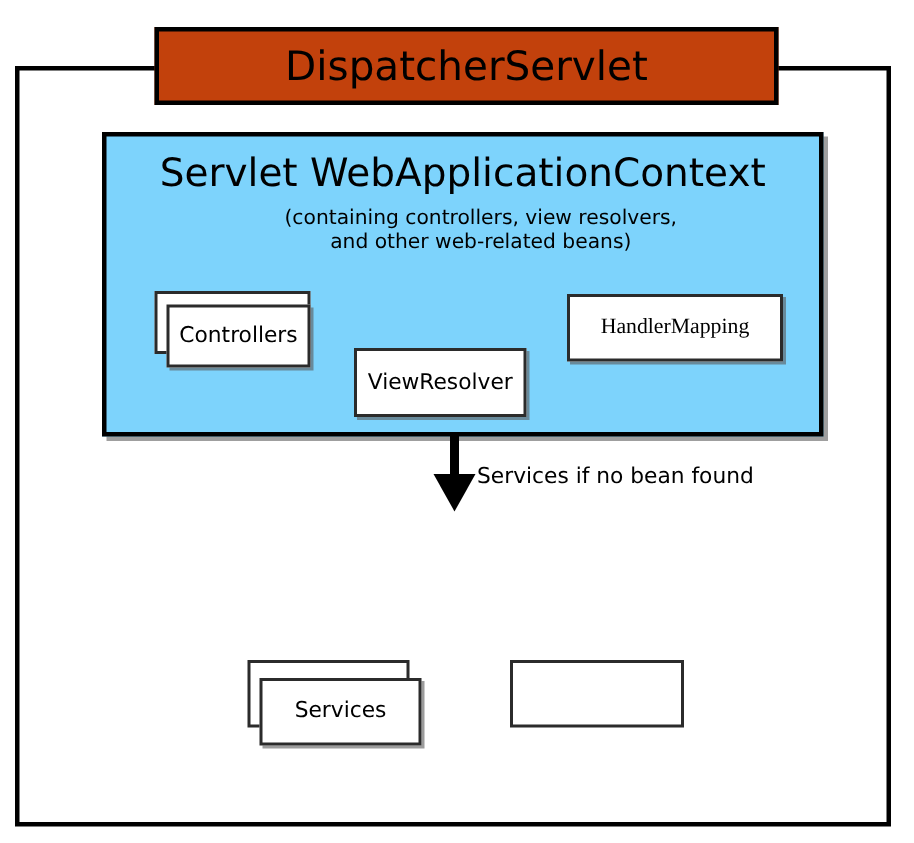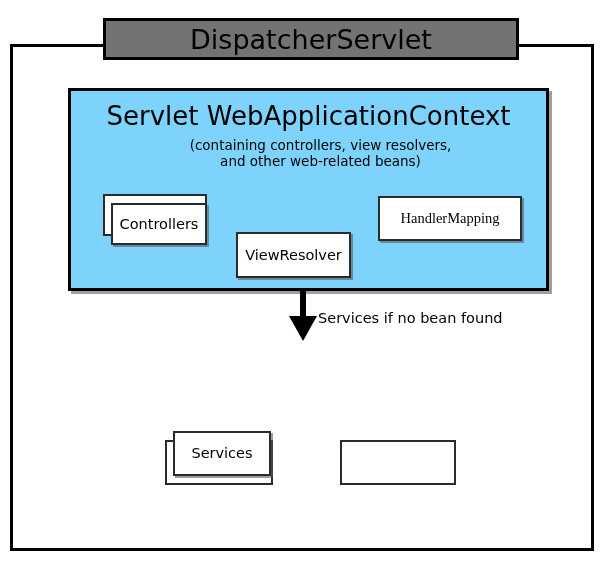--- a/index.html
+++ b/index.html
@@ -34,24 +34,24 @@
     border: 3px solid #000000;
     background: transparent;
   }
 
   
   .header-box {
     position: absolute;
     left: 103px;
     top: 18px;
     width: 416px;
-    height: 42px;
+    height: 52px;
     box-sizing: border-box;
     border: 3px solid #000000;
-    background: #737373;
+    background: #c2410c;
     display: flex;
     align-items: center;
     justify-content: center;
     z-index: 5;
   }
   .header-title {
     font-size: 27px;
     line-height: 1;
     letter-spacing: 0px;
     white-space: nowrap;
@@ -130,21 +130,21 @@
   
   .box-controllers-back { left: 103px; top: 194px; width: 104px; height: 42px; }
   .box-controllers      { left: 111px; top: 203px; width: 96px; height: 42px; }
 
   .box-viewresolver     { left: 236px; top: 232px; width: 115px; height: 46px; }
 
   .box-handlermapping   { left: 378px; top: 196px; width: 144px; height: 45px; font-family: Liberation Serif, serif; }
 
   
   .box-services-back    { left: 165px; top: 440px; width: 108px; height: 45px; }
-  .box-services         { left: 173px; top: 431px; width: 98px; height: 45px; text-align: center; }
+  .box-services         { left: 173px; top: 452px; width: 108px; height: 45px; text-align: center; }
 
   .box-repositories-back{ left: 340px; top: 440px; width: 116px; height: 45px; }
   .box-repositories     { left: 348px; top: 449px; width: 116px; height: 45px; }
 
   
   .arrow-svg {
     position: absolute;
     left: 282px;
     top: 288px;
     width: 42px;

